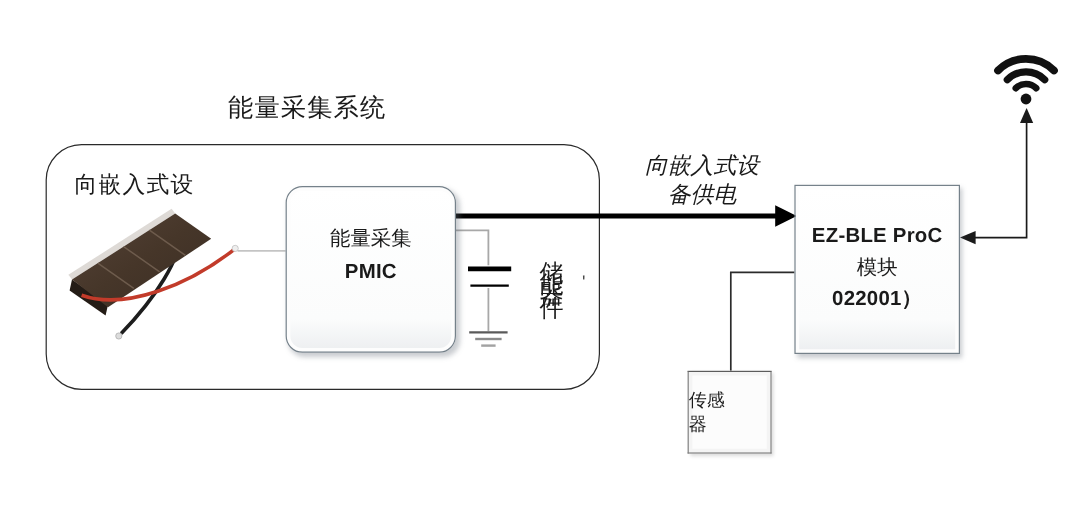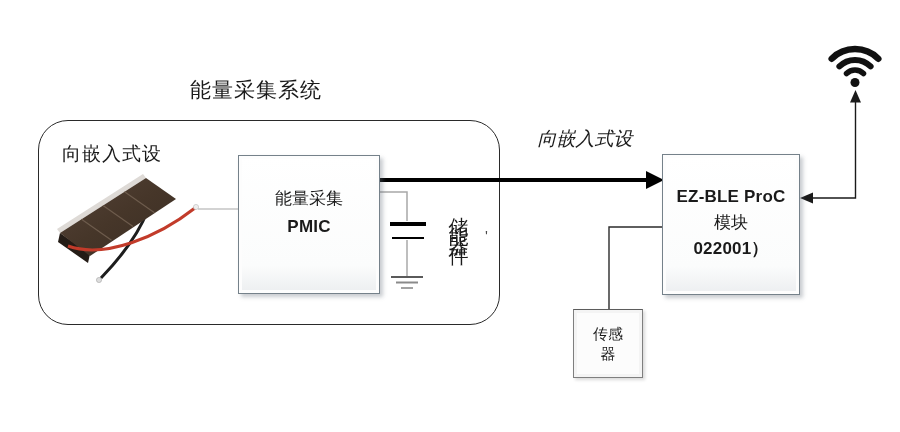--- a/index.html
+++ b/index.html
@@ -15,35 +15,35 @@
     border:1.4px solid #2a2a2a;border-radius:30px;z-index:1;background:transparent;
   }
   .harvester-label{left:62px;top:141px;font-size:19px;letter-spacing:1px;z-index:3;}
   .chip-box{
     background:linear-gradient(180deg,#ffffff 0%,#fbfcfc 80%,#eceef0 100%);
     border:1px solid #75818a;
     box-shadow:2.5px 3px 4px rgba(100,110,120,0.35), inset 0 0 0 3px #fdfdfd;
     display:flex;flex-direction:column;align-items:center;justify-content:flex-start;
     text-align:center;z-index:3;box-sizing:border-box;
   }
-  .pmic-box{left:238px;top:155px;width:142px;height:139px;padding-top:29px;line-height:28px;font-size:17px;}
+  .pmic-box{left:238px;top:155px;width:142px;height:139px;padding-top:29px;line-height:28px;font-size:17px;border-radius:14px;}
   .ble-box{left:662px;top:154px;width:138px;height:141px;padding-top:29px;line-height:26px;font-size:17px;}
   .latin{font-weight:600;letter-spacing:0.2px;}
   .cjk{font-weight:400;}
   .storage-label{
     left:446px;top:201px;height:130px;font-size:20px;z-index:3;
     writing-mode:vertical-rl;text-orientation:upright;letter-spacing:10px;
   }
   .stray-mark{left:485px;top:227px;font-size:15px;color:#4a4a4a;z-index:3;}
   .arrow-label{left:518px;top:127px;width:134px;text-align:center;font-size:19px;line-height:24px;z-index:3;font-style:italic;}
   .sensor-box{
     left:573px;top:309px;width:70px;height:69px;z-index:3;box-sizing:border-box;
     border:1.5px solid #7f7f7f;border-top-color:#5c5c5c;background:#fcfcfc;
     box-shadow:2px 2px 3px rgba(0,0,0,0.15), inset 0 0 0 3px #f4f4f4;
-    display:flex;flex-direction:column;align-items:center;justify-content:center;
+    display:flex;flex-direction:column;align-items:flex-start;justify-content:center;
     font-size:15px;line-height:20px;text-align:center;
   }
   .watermark{left:714px;top:402px;font-size:19px;color:#b6dba1;letter-spacing:0.5px;z-index:1;}
 </style>
 </head>
 <body>
 
 <div class="stage">
 
   <div class="abs sys-container"></div>
@@ -113,20 +113,21 @@
     <div class="cjk">能量采集</div>
     <div class="latin">PMIC</div>
   </div>
 
   <div class="abs storage-label">储能器件</div>
 
   <div class="abs stray-mark">'</div>
 
   <div class="abs arrow-label">
     <div>向嵌入式设</div>
+    <div>备供电</div>
   </div>
 
   <div class="abs chip-box ble-box">
     <div class="latin">EZ-BLE ProC</div>
     <div class="cjk">模块</div>
     <div class="latin">022001）</div>
   </div>
 
   <div class="abs sensor-box">
     <div>传感</div>

